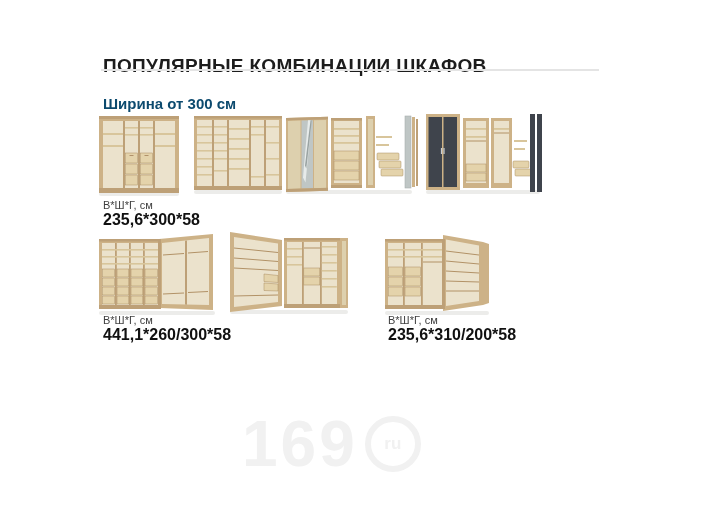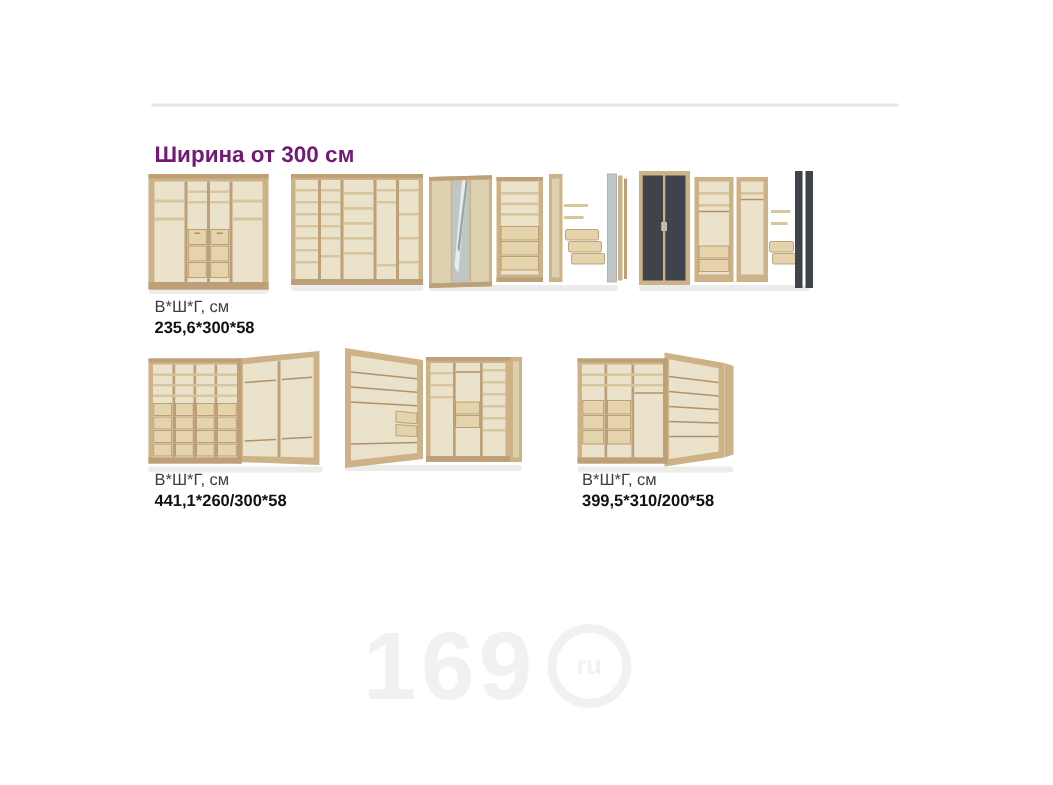--- a/index.html
+++ b/index.html
@@ -6,26 +6,26 @@
   .page{
     position:relative;width:702px;height:523px;background:#ffffff;
     font-family:"Liberation Sans",sans-serif;overflow:hidden;
   }
   .page-title{
     position:absolute;left:103px;top:42px;font-size:19px;font-weight:bold;
     color:#1c1c1c;letter-spacing:.3px;white-space:nowrap;
   }
   .title-rule{position:absolute;left:101px;top:69px;width:498px;height:2px;background:#e4e4e4;}
   .subtitle{
-    position:absolute;left:103px;top:83px;font-size:15px;font-weight:bold;color:#701a75;white-space:nowrap;
+    position:absolute;left:103px;top:83px;font-size:15px;font-weight:bold;color:#0c4a6e;white-space:nowrap;
   }
   .combo{position:absolute;margin:0;padding:0;cursor:pointer;}
   .combo svg{display:block;width:100%;height:100%;}
   .dims-block{position:absolute;font-size:11px;line-height:13px;color:#3f3f3f;}
-  .dims-block .dims-value{font-size:11px;font-weight:bold;color:#111;line-height:15px;}
+  .dims-block .dims-value{font-size:16px;font-weight:bold;color:#111;line-height:15px;}
   
   .wA{fill:#cdb287}          
   .wB{fill:#bda077}          
   .wC{fill:#ebe2cc}          
   .wD{fill:#ddd0ae}          
   .wE{fill:#e4d3ab;stroke:#ab8d61;stroke-width:.5}  
   .wF{fill:#d8c59b}          
   .dk{fill:#3f444c}          
   .mr{fill:#bfc6c5}          
   .mr2{fill:#e7ebea}         
@@ -42,20 +42,21 @@
     width:44px;height:44px;border:6px solid #f1f1f1;border-radius:50%;
     display:flex;align-items:center;justify-content:center;
     font-size:17px;font-weight:bold;color:#f1f1f1;
   }
 </style>
 </head>
 <body>
 
 <div class="page">
 
+  <h1 class="page-title">ПОПУЛЯРНЫЕ КОМБИНАЦИИ ШКАФОВ</h1>
   <div class="title-rule"></div>
   <h2 class="subtitle">Ширина от 300 см</h2>
 
   <figure class="combo" style="left:97px;top:112px;width:84px;height:88px">
     <svg viewBox="0 0 84 88">
       <rect class="sh" x="2" y="80" width="80" height="4" rx="2"></rect>
       <rect class="wA" x="2" y="4" width="80" height="77"></rect>
       <rect class="wB" x="2" y="4" width="80" height="3"></rect>
       <rect class="wC" x="6" y="9" width="72" height="67"></rect>
       <rect class="wB" x="26" y="9" width="2" height="67"></rect>
@@ -293,21 +294,21 @@
     </svg>
   </figure>
 
   <div class="dims-block" style="left:103px;top:314px">
     <div>В*Ш*Г, см</div>
     <div class="dims-value">441,1*260/300*58</div>
   </div>
 
   <div class="dims-block" style="left:388px;top:314px">
     <div>В*Ш*Г, см</div>
-    <div class="dims-value">399,5*310/200*58</div>
+    <div class="dims-value">235,6*310/200*58</div>
   </div>
 
   <div class="watermark">
     <span class="wm-number">169</span>
     <span class="wm-circle">
       <span>ru</span>
     </span>
   </div>
 
 </div>

